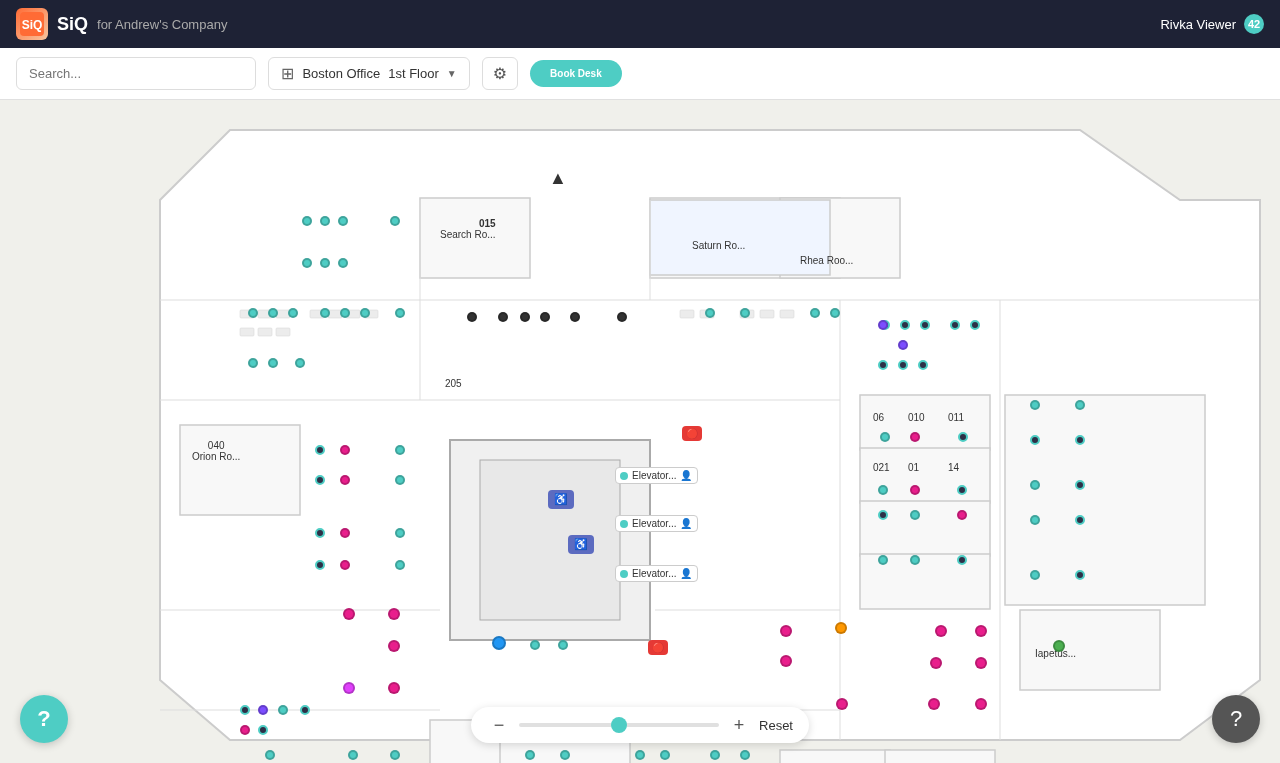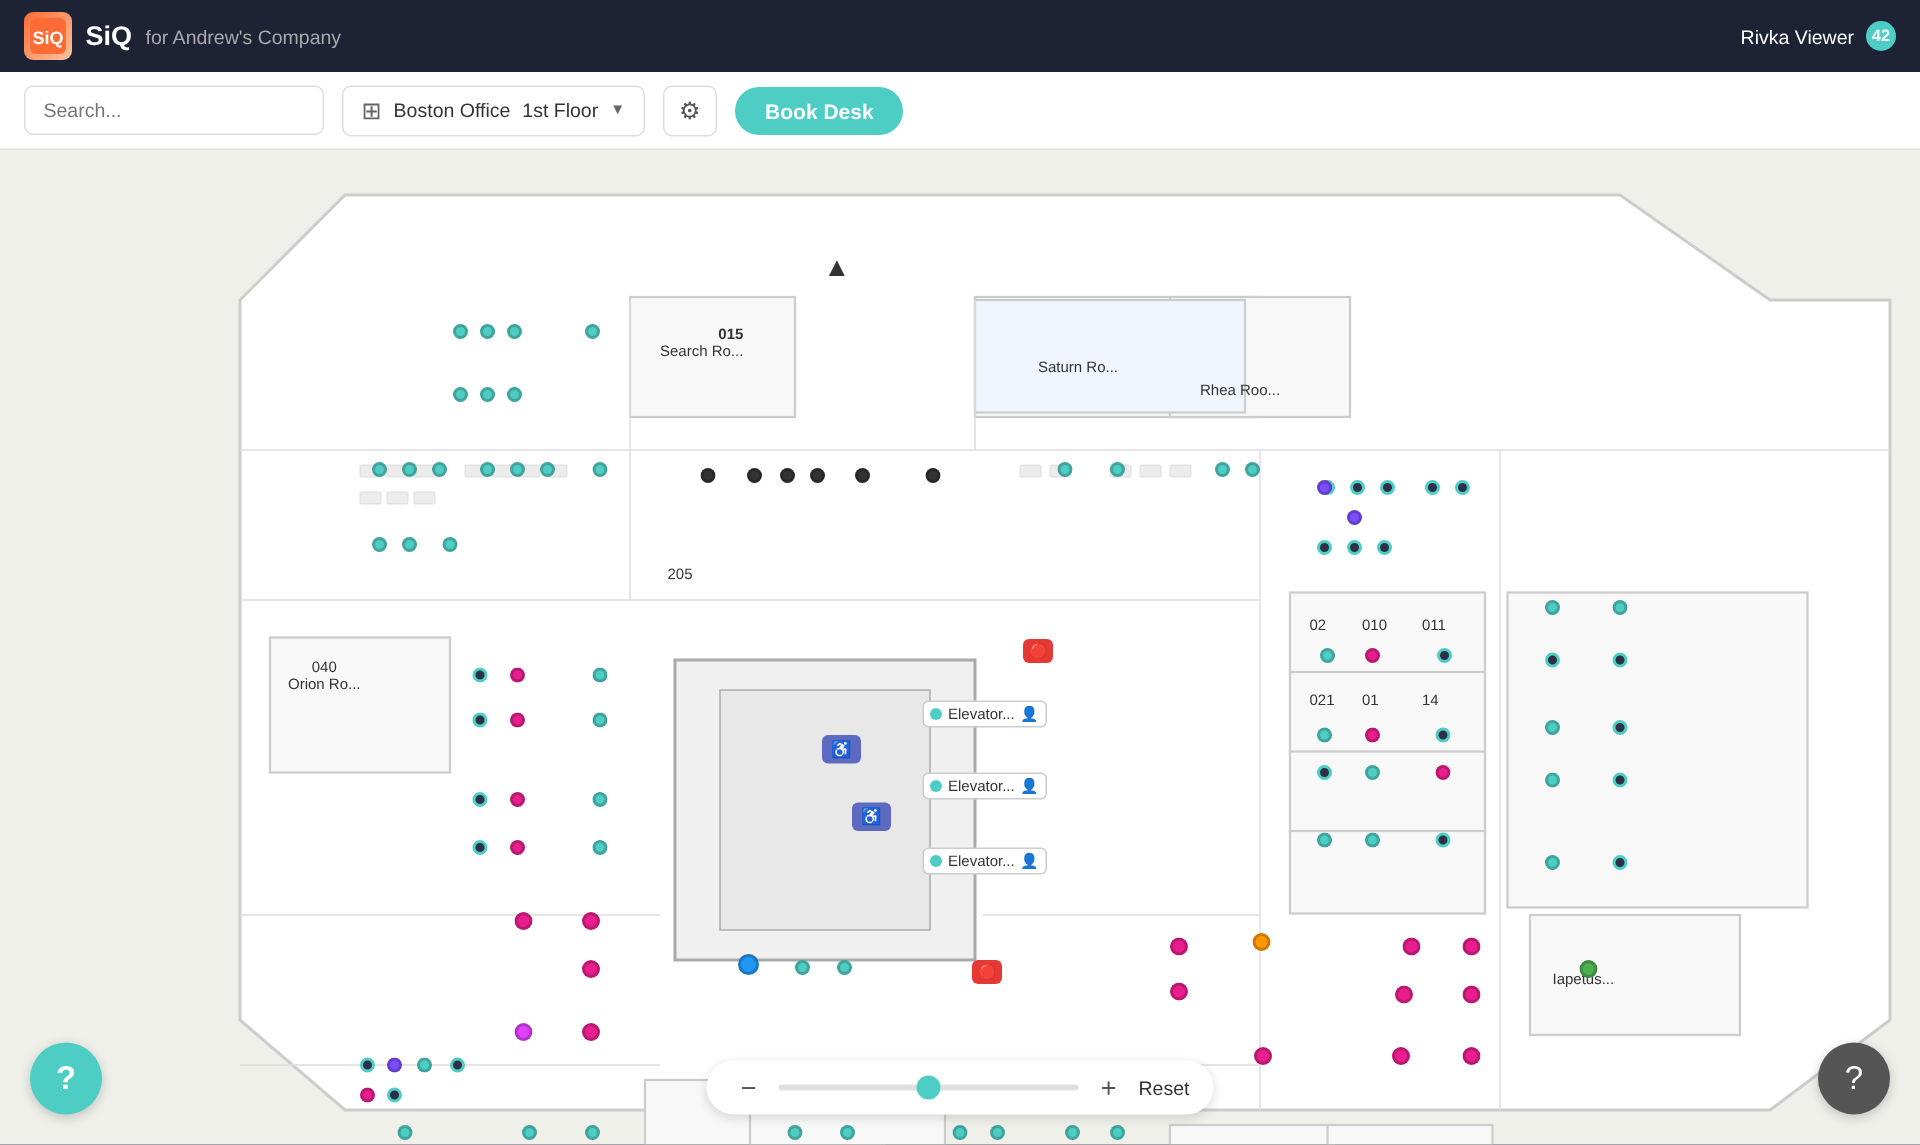--- a/index.html
+++ b/index.html
@@ -41,21 +41,21 @@
       background: white;
       height: 52px;
       padding: 0 16px;
       gap: 12px;
       border-bottom: 1px solid #e0e0e0;
     }
     .search-input {
       border: 1px solid #ddd;
       border-radius: 6px;
       padding: 8px 12px;
-      width: 200px;
+      width: 240px;
       font-size: 13px;
       outline: none;
       color: #666;
     }
     .location-selector {
       display: flex;
       align-items: center;
       gap: 8px;
       border: 1px solid #ddd;
       border-radius: 6px;
@@ -66,21 +66,21 @@
     }
     .location-selector .building-icon { color: #666; font-size: 16px; }
     .location-selector .chevron { color: #666; font-size: 10px; }
     .filter-btn {
       background: none; border: 1px solid #ddd; border-radius: 6px;
       padding: 6px 10px; cursor: pointer; font-size: 16px; color: #555;
     }
     .book-desk-btn {
       background: #4ecdc4; color: white; border: none;
       border-radius: 20px; padding: 8px 20px;
-      font-size: 14px; font-weight: 600; cursor: pointer;
+      font-size: 10px; font-weight: 600; cursor: pointer;
     }
 
     
     .map-container {
       position: relative;
       width: 1280px;
       height: 663px;
       background: #f5f5f0;
       overflow: hidden;
     }
@@ -317,21 +317,21 @@
     <div style="font-weight:600">015</div>
     <div>Search Ro...</div>
   </div>
   <div class="room-label" style="left:692px;top:140px">Saturn Ro...</div>
   <div class="room-label" style="left:800px;top:155px">Rhea Roo...</div>
   <div class="room-label" style="left:445px;top:278px">205</div>
   <div class="room-label" style="left:192px;top:340px;text-align:center">
     <div style="font-weight:400">040</div>
     <div>Orion Ro...</div>
   </div>
-  <div class="room-label" style="left:873px;top:312px">02</div>
+  <div class="room-label" style="left:873px;top:312px">06</div>
   <div class="room-label" style="left:908px;top:312px">010</div>
   <div class="room-label" style="left:948px;top:312px">011</div>
   <div class="room-label" style="left:873px;top:362px">021</div>
   <div class="room-label" style="left:908px;top:362px">01</div>
   <div class="room-label" style="left:948px;top:362px">14</div>
   <div class="room-label" style="left:1035px;top:548px">Iapetus...</div>
 
   <div class="amenity-marker" style="left:615px;top:367px">
     <div class="amenity-dot"></div>
     <span>Elevator...</span>

